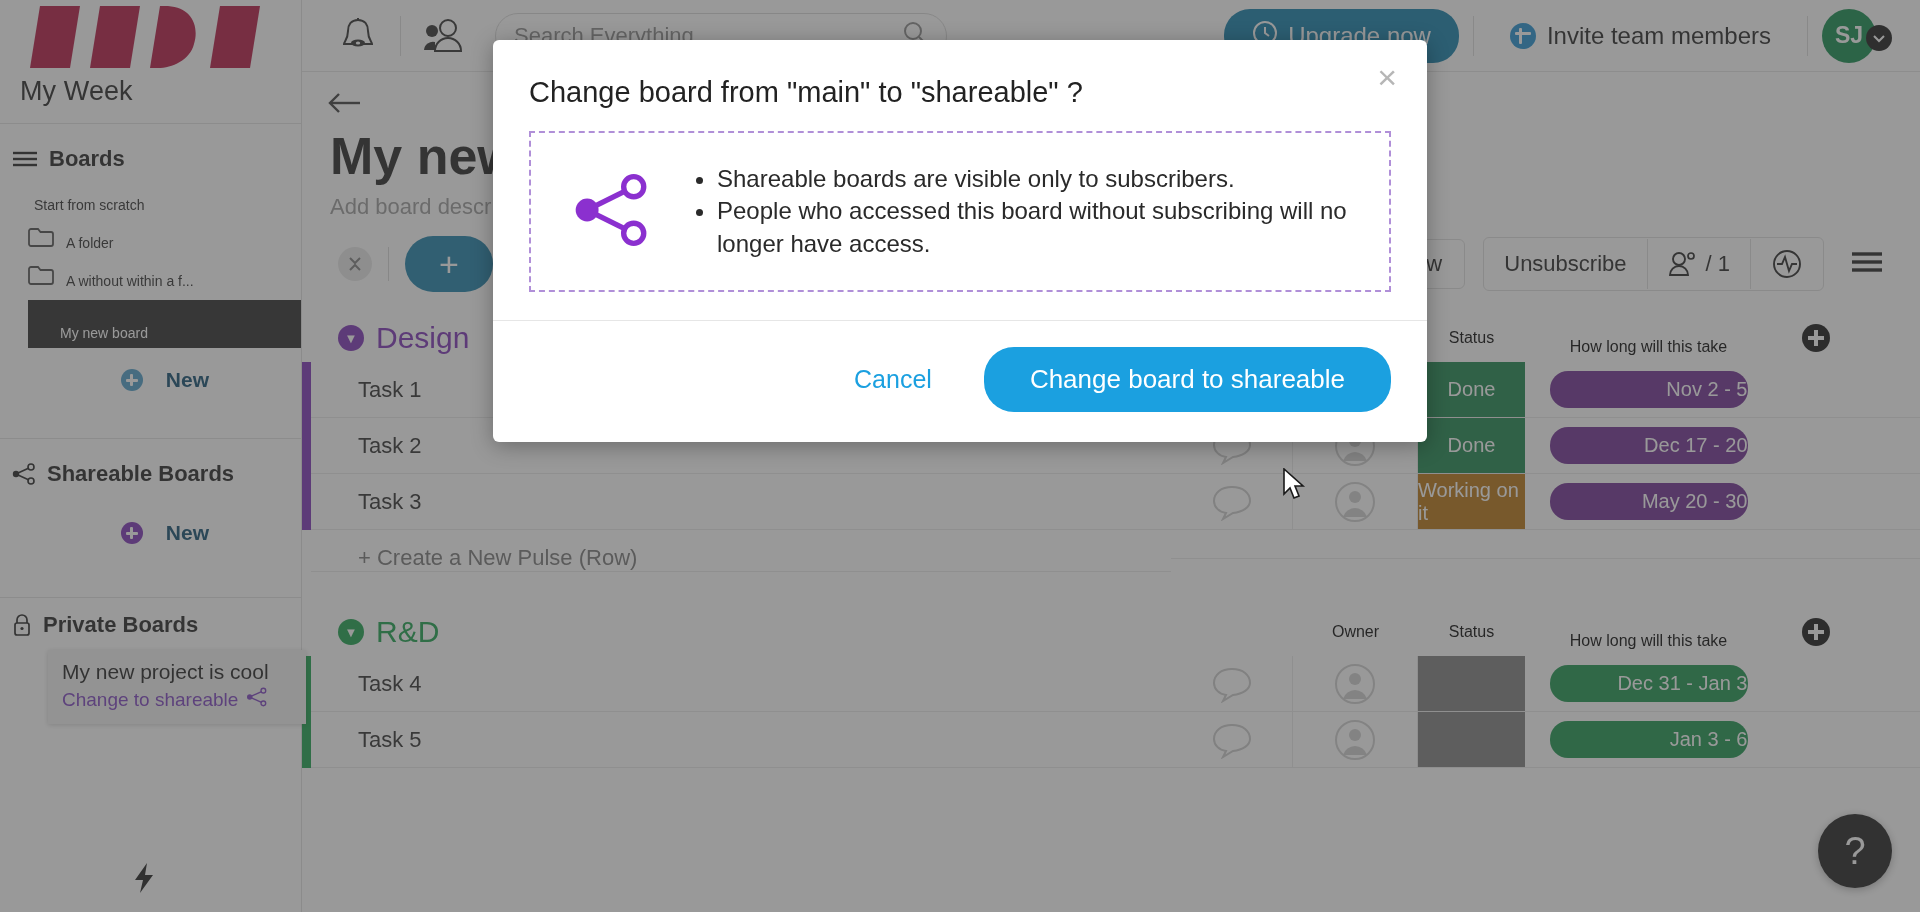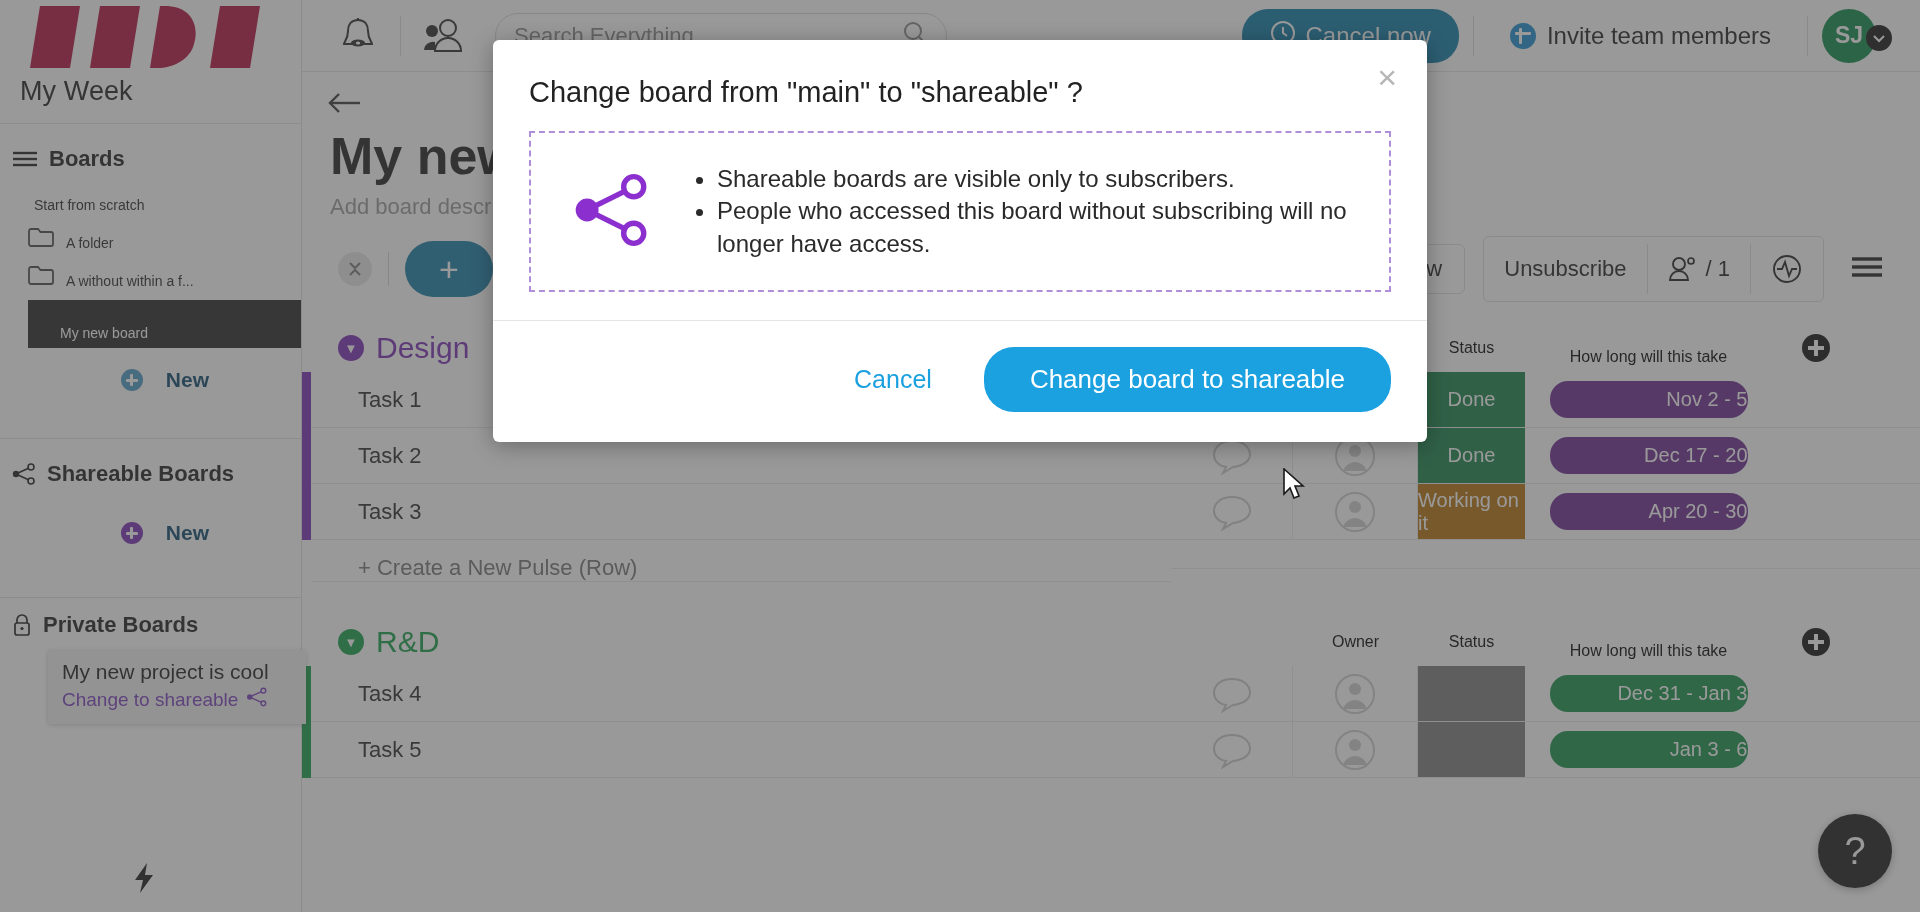--- a/index.html
+++ b/index.html
@@ -115,21 +115,21 @@
   }
   .toolrow .vdiv2 { width: 1px; height: 34px; background: #d8d8d8; margin: 0 16px; }
   .add-btn {
     background: #1a7fa8; color: #fff; height: 56px; min-width: 88px;
     border-radius: 28px; display: flex; align-items: center; justify-content: center;
     font-size: 34px;
   }
   .tool-right { margin-left: auto; display: flex; align-items: center; gap: 0; }
   .pillgroup {
     display: flex; align-items: center; border: 1px solid #dddddd; border-radius: 6px;
-    height: 66px; overflow: hidden;
+    height: 54px; overflow: hidden;
   }
   .pillgroup > div {
     padding: 0 20px; height: 50px; display: flex; align-items: center;
     font-size: 22px; color: #222; border-right: 1px solid #dddddd;
   }
   .pillgroup > div:last-child { border-right: none; }
   .newview {
     border: 1px solid #dddddd; border-radius: 6px; height: 50px; padding: 0 22px;
     display: flex; align-items: center; font-size: 22px; color: #222; margin-right: 18px;
   }
@@ -387,21 +387,21 @@
           </span>
         </div>
         <div class="spacer"></div>
         <div class="upgrade">
           <span>
             <svg width="26" height="26" viewBox="0 0 26 26">
                 <circle cx="13" cy="13" r="11" fill="none" stroke="#fff" stroke-width="2"></circle>
                 <path d="M13 7 v6 l4 3" fill="none" stroke="#fff" stroke-width="2"></path>
               </svg>
           </span>
-          <span>Cancel now</span>
+          <span>Upgrade now</span>
         </div>
         <div class="vdiv"></div>
         <div class="invite">
           <span class="pluscircle" style="background:#1d8fd1;width:26px;height:26px;flex:0 0 26px"></span>
           <span>Invite team members</span>
         </div>
         <div class="vdiv"></div>
         <div style="display:flex;align-items:flex-end;padding-right:6px">
           <div class="avatar">
             <span>SJ</span>
@@ -542,21 +542,21 @@
               </div>
               <div class="c-owner">
                 <svg width="42" height="42" viewBox="0 0 42 42">
                   <circle cx="21" cy="21" r="19" fill="none" stroke="#cfcfcf" stroke-width="2"></circle>
                   <circle cx="21" cy="16" r="6" fill="#cfcfcf"></circle>
                   <path d="M9 36 a12.5 12.5 0 0 1 24 0 Z" fill="#cfcfcf"></path>
                 </svg>
               </div>
               <div class="c-status" style="background:#b5720f">Working on it</div>
               <div class="c-date">
-                <div class="datepill" style="background:#6d2c91">Apr 20 - 30</div>
+                <div class="datepill" style="background:#6d2c91">May 20 - 30</div>
               </div>
               <div class="c-tail"></div>
             </div>
             <div class="createrow">
               <div class="accent" style="background:#7b2fb5;opacity:.55"></div>
               <div class="c-name">+ Create a New Pulse (Row)</div>
               <div class="c-tail"></div>
             </div>
           </div>
           <div class="group">

